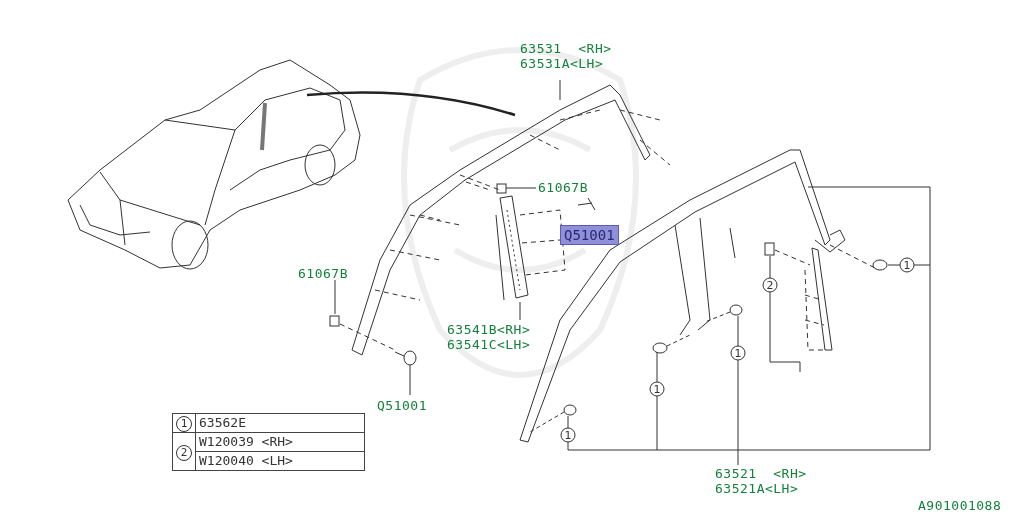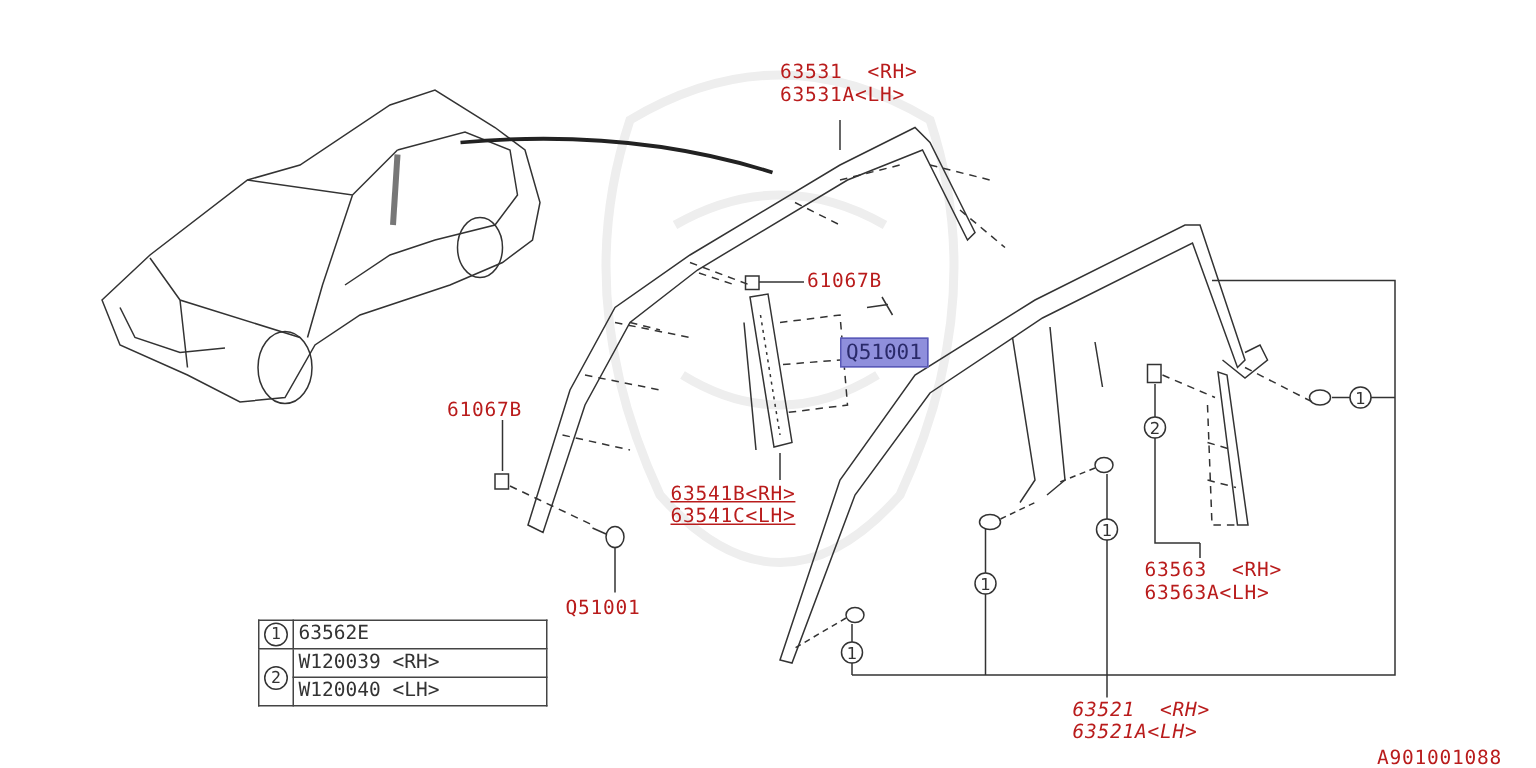--- a/index.html
+++ b/index.html
@@ -1,18 +1,18 @@
 <!DOCTYPE html>
 <html><head>
 <meta charset="utf-8">
 <style>
   html,body{margin:0;padding:0;background:#fff;}
   #stage{position:relative;width:1024px;height:512px;overflow:hidden;background:#fff;font-family:"DejaVu Sans Mono","Liberation Mono",monospace;}
   svg{position:absolute;left:0;top:0;}
-  .lbl{position:absolute;font-size:13px;color:#b91c1c;letter-spacing:0.5px;line-height:15px;white-space:pre;}
+  .lbl{position:absolute;font-size:13px;color:#15803d;letter-spacing:0.5px;line-height:15px;white-space:pre;}
   .hl{position:absolute;background:#8f8fdc;border:1px solid #5a5ab8;color:#2a2a6a;font-size:14px;padding:0 3px;line-height:18px;}
   .legend{position:absolute;left:172px;top:413px;border-collapse:collapse;font-size:13px;color:#333;}
   .legend td{border:1px solid #444;padding:0 3px;height:18px;line-height:18px;}
   .circ{display:inline-block;width:14px;height:14px;border:1px solid #333;border-radius:50%;text-align:center;line-height:14px;font-size:11px;}
 </style>
 </head>
 <body>
 
 <div id="stage">
   <svg width="1024" height="512" viewBox="0 0 1024 512" fill="none" stroke="#333" stroke-width="1">
@@ -104,23 +104,22 @@
         <text x="568" y="439" stroke="none">1</text>
       <path d="M914 265 L930 265"></path>
     </g>
   </svg>
 
   <div class="lbl" style="left:520px;top:41px;"><span>63531  &lt;RH&gt;</span><br><span>63531A&lt;LH&gt;</span></div>
   <div class="lbl" style="left:538px;top:180px;">61067B</div>
   <div class="hl" style="left:560px;top:225px;">Q51001</div>
   <div class="lbl" style="left:298px;top:266px;">61067B</div>
   <div class="lbl" style="left:377px;top:398px;">Q51001</div>
-  <div class="lbl" style="left:447px;top:322px;text-decoration:underline;"><span>63541B&lt;RH&gt;</span><br><span>63541C&lt;LH&gt;</span></div>
-  <div class="lbl" style="left:763px;top:373px;"><span>63563  &lt;RH&gt;</span><br><span>63563A&lt;LH&gt;</span></div>
-  <div class="lbl" style="left:715px;top:466px;font-style:italic;"><span>63521  &lt;RH&gt;</span><br><span>63521A&lt;LH&gt;</span></div>
+  <div class="lbl" style="left:447px;top:322px;"><span>63541B&lt;RH&gt;</span><br><span>63541C&lt;LH&gt;</span></div>
+  <div class="lbl" style="left:715px;top:466px;"><span>63521  &lt;RH&gt;</span><br><span>63521A&lt;LH&gt;</span></div>
   <div class="lbl" style="left:918px;top:498px;text-align:center;">A901001088</div>
 
   <table class="legend">
     <tbody>
         <tr>
       <td style="width:14px;text-align:center;"><span class="circ">1</span></td>
       <td style="width:162px;">63562E</td>
     </tr>
     <tr>
       <td rowspan="2" style="text-align:center;"><span class="circ">2</span></td>

